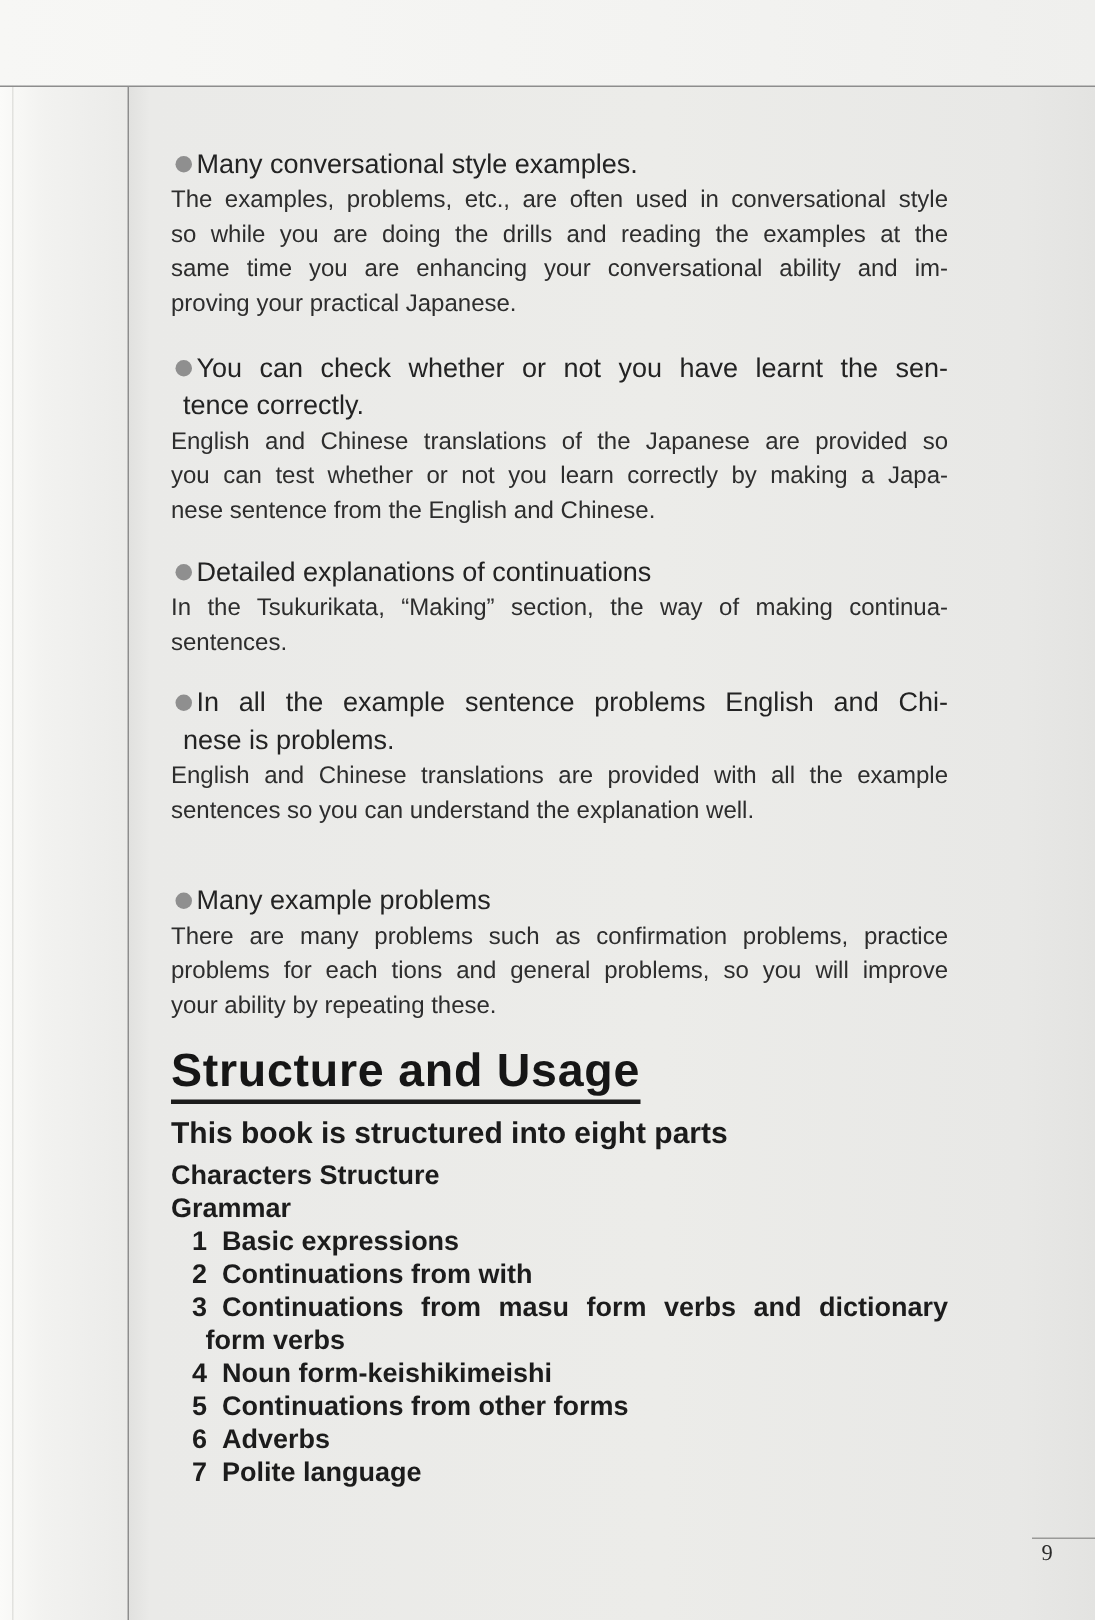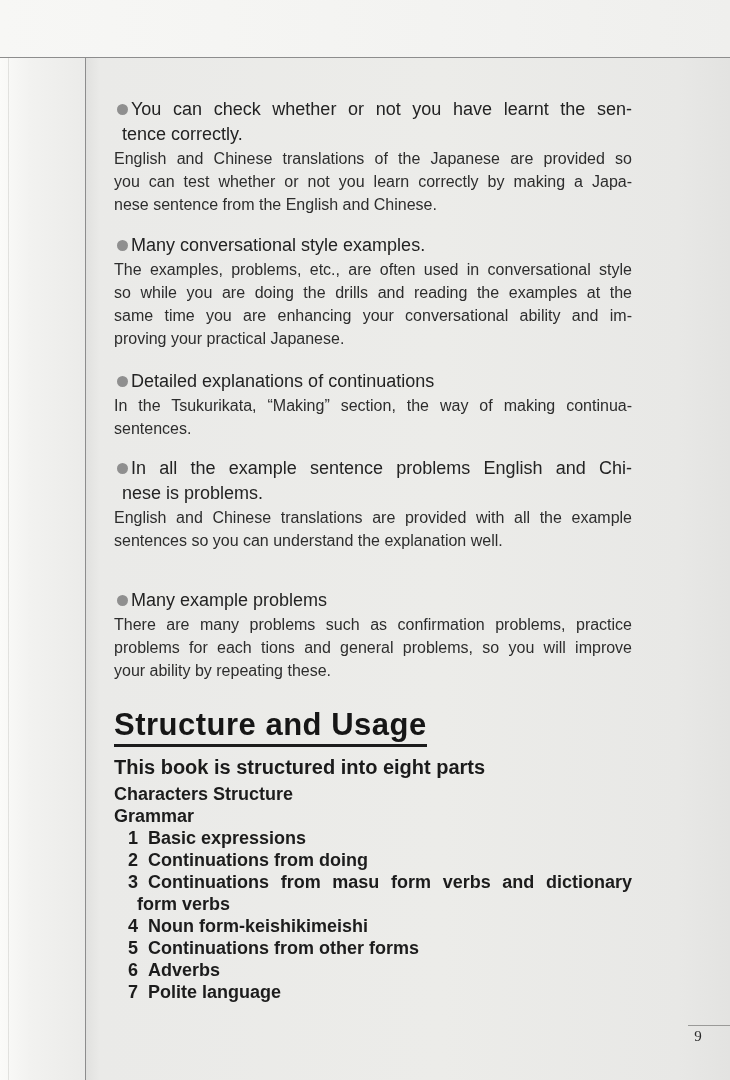--- a/index.html
+++ b/index.html
@@ -46,21 +46,21 @@
   .f-body { font-size: 16px; line-height: 23px; color: #2d2d2d; }
 
   .ln { text-align: justify; text-align-last: justify; }
   .ln.ln-last { text-align-last: left; }
 
   .big-title {
     display: inline-block;
     font-size: 31px; line-height: 34px; font-weight: bold; color: #161616;
     letter-spacing: 0.5px;
     padding-bottom: 2px; border-bottom: 3px solid #1c1c1c;
-    margin: 11px 0 8px 0;
+    margin: 0 0 8px 0;
   }
   .subtitle { font-size: 20px; line-height: 24px; font-weight: bold; color: #1b1b1b; margin-bottom: 4px; }
 
   .structure-list { font-size: 18px; font-weight: bold; color: #1c1c1c; }
   .plain-item { line-height: 22px; }
   .n-row { display: flex; padding-left: 14px; line-height: 22px; }
   .n-num { width: 20px; flex: 0 0 20px; }
   .n-label { flex: 1; }
   .n-label .ln { text-align: left; text-align-last: left; }
   .n-label .ln:first-child:not(.ln-last) { text-align: justify; text-align-last: justify; }
@@ -78,46 +78,46 @@
 <div class="page">
   <div class="top-band"></div>
   <div class="top-rule"></div>
   <div class="left-margin"></div>
   <div class="left-streak"></div>
   <div class="content-panel"></div>
   <div class="margin-rule"></div>
 
   <div class="content">
 
-    <div class="feature fm1">
-      <span class="bullet"></span>
-      <div class="f-head">
-          <div class="ln">You can check whether or not you have learnt the sen-</div>
-          <div class="ln ln-last">tence correctly.</div>
-        </div>
-      <div class="f-body">
-          <div class="ln">English and Chinese translations of the Japanese are provided so</div>
-          <div class="ln">you can test whether or not you learn correctly by making a Japa-</div>
-          <div class="ln ln-last">nese sentence from the English and Chinese.</div>
-        </div>
-    </div>
-
     <div class="feature fm2">
       <span class="bullet"></span>
       <div class="f-head">
           <div class="ln ln-last">Many conversational style examples.</div>
         </div>
       <div class="f-body">
           <div class="ln">The examples, problems, etc., are often used in conversational style</div>
           <div class="ln">so while you are doing the drills and reading the examples at the</div>
           <div class="ln">same time you are enhancing your conversational ability and im-</div>
           <div class="ln ln-last">proving your practical Japanese.</div>
         </div>
     </div>
 
+    <div class="feature fm1">
+      <span class="bullet"></span>
+      <div class="f-head">
+          <div class="ln">You can check whether or not you have learnt the sen-</div>
+          <div class="ln ln-last">tence correctly.</div>
+        </div>
+      <div class="f-body">
+          <div class="ln">English and Chinese translations of the Japanese are provided so</div>
+          <div class="ln">you can test whether or not you learn correctly by making a Japa-</div>
+          <div class="ln ln-last">nese sentence from the English and Chinese.</div>
+        </div>
+    </div>
+
     <div class="feature fm3">
       <span class="bullet"></span>
       <div class="f-head">
           <div class="ln ln-last">Detailed explanations of continuations</div>
         </div>
       <div class="f-body">
           <div class="ln">In the Tsukurikata, “Making” section, the way of making continua-</div>
           <div class="ln ln-last">sentences.</div>
         </div>
     </div>
@@ -155,21 +155,21 @@
 
       <div class="n-row">
         <span class="n-num">1</span>
         <span class="n-label">
             <div class="ln ln-last">Basic expressions</div>
           </span>
       </div>
       <div class="n-row">
         <span class="n-num">2</span>
         <span class="n-label">
-            <div class="ln ln-last">Continuations from doing</div>
+            <div class="ln ln-last">Continuations from with</div>
           </span>
       </div>
       <div class="n-row">
         <span class="n-num">3</span>
         <span class="n-label">
             <div class="ln">Continuations from masu form verbs and dictionary</div>
             <div class="ln ln-last">form verbs</div>
           </span>
       </div>
       <div class="n-row">

